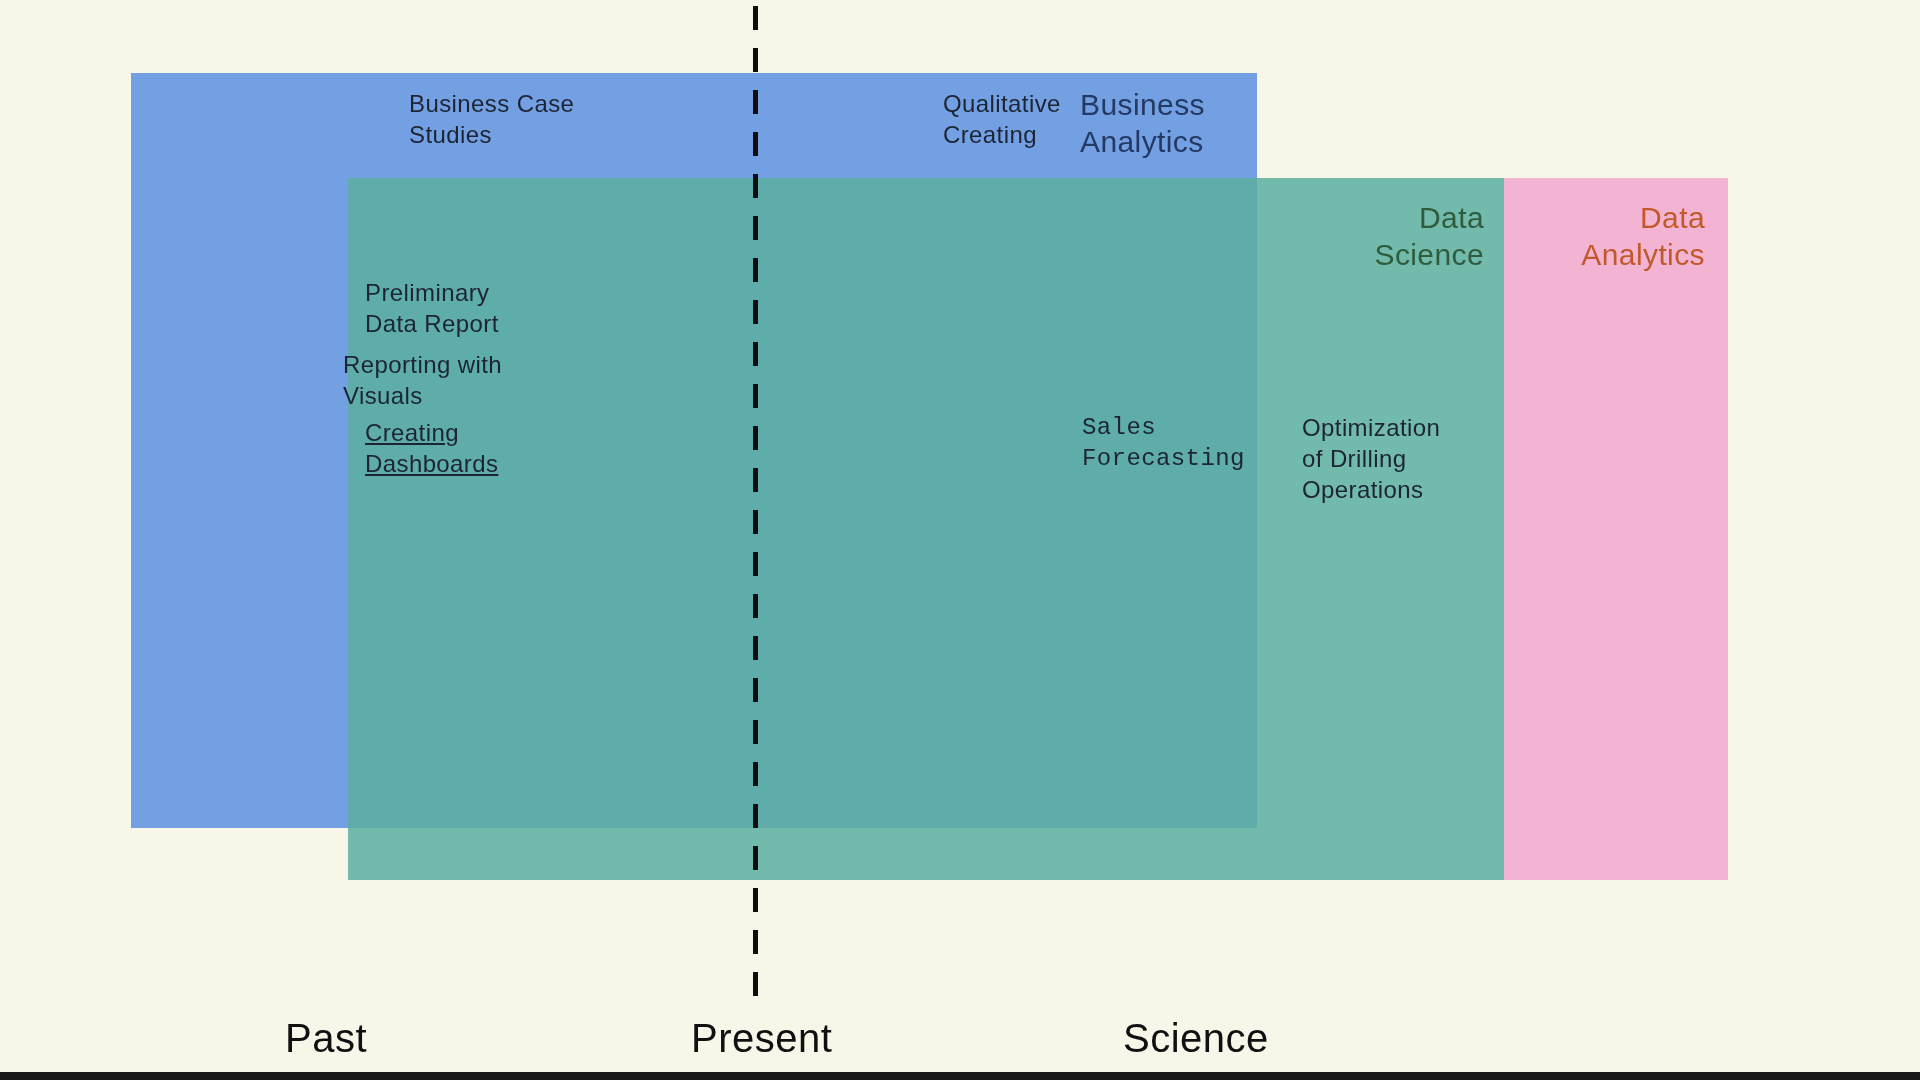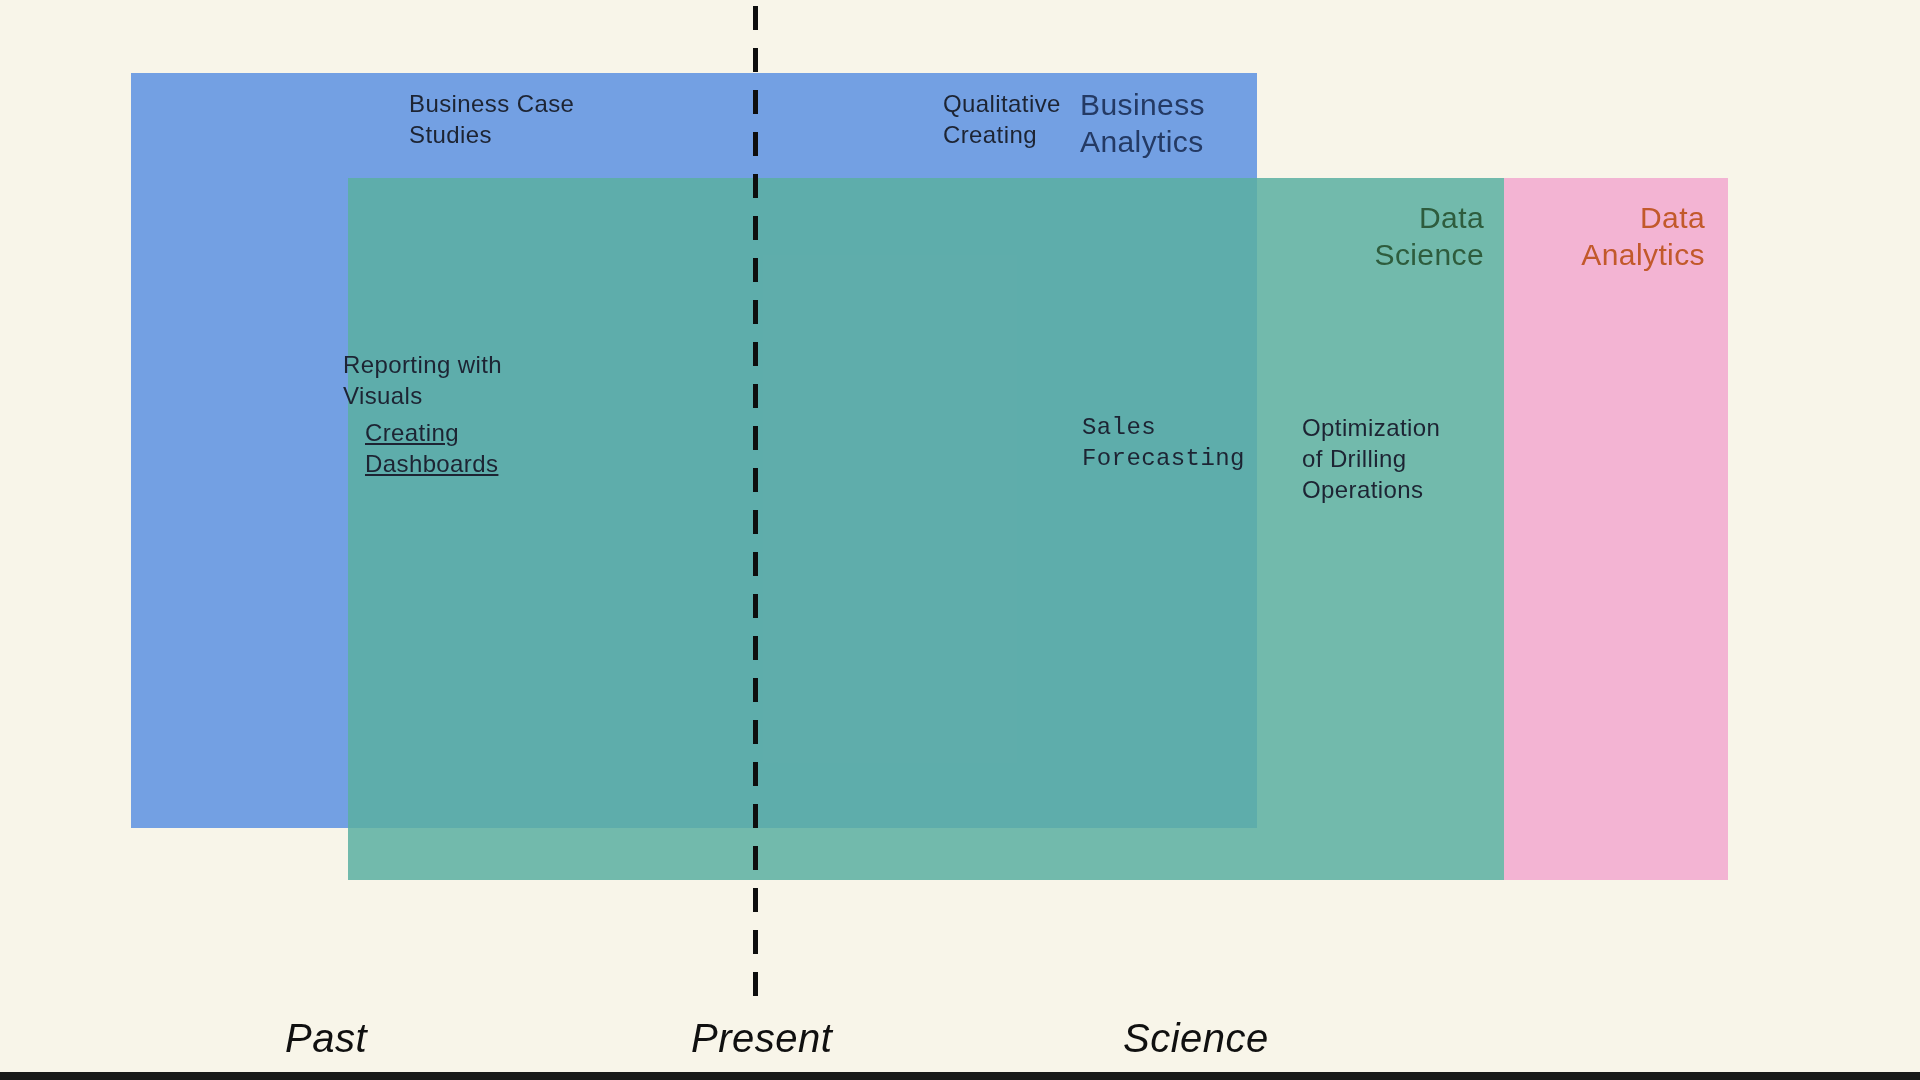--- a/index.html
+++ b/index.html
@@ -84,21 +84,20 @@
   .pos-creating      { left: 365px; top: 417px; text-decoration: underline; }
   .pos-sales         { left: 1082px; top: 412px; font-family: Liberation Mono, monospace; }
   .pos-optimization  { left: 1302px; top: 412px; }
   .pos-digital       { left: 1547px; top: 412px; }
 
   .timeline-label {
     position: absolute;
     top: 1014px;
     font-size: 40px;
     line-height: 48px;
-    font-style: italic;
     letter-spacing: 0.5px;
     color: #101010;
     z-index: 6;
   }
   .pos-past    { left: 285px; }
   .pos-present { left: 691px; }
   .pos-future  { left: 1123px; }
 </style>
 </head>
 <body>
@@ -115,20 +114,22 @@
 Analytics</div>
   <div class="set-title title-ds">Data
 Science</div>
   <div class="set-title title-da">Data
 Analytics</div>
 
   <div class="item pos-business-case">Business Case
 Studies</div>
   <div class="item pos-qualitative">Qualitative
 Creating</div>
+  <div class="item pos-preliminary">Preliminary
+Data Report</div>
   <div class="item pos-reporting">Reporting with
 Visuals</div>
   <div class="item pos-creating">Creating
 Dashboards</div>
   <div class="item pos-sales">Sales
 Forecasting</div>
   <div class="item pos-optimization">Optimization
 of Drilling
 Operations</div>
 

